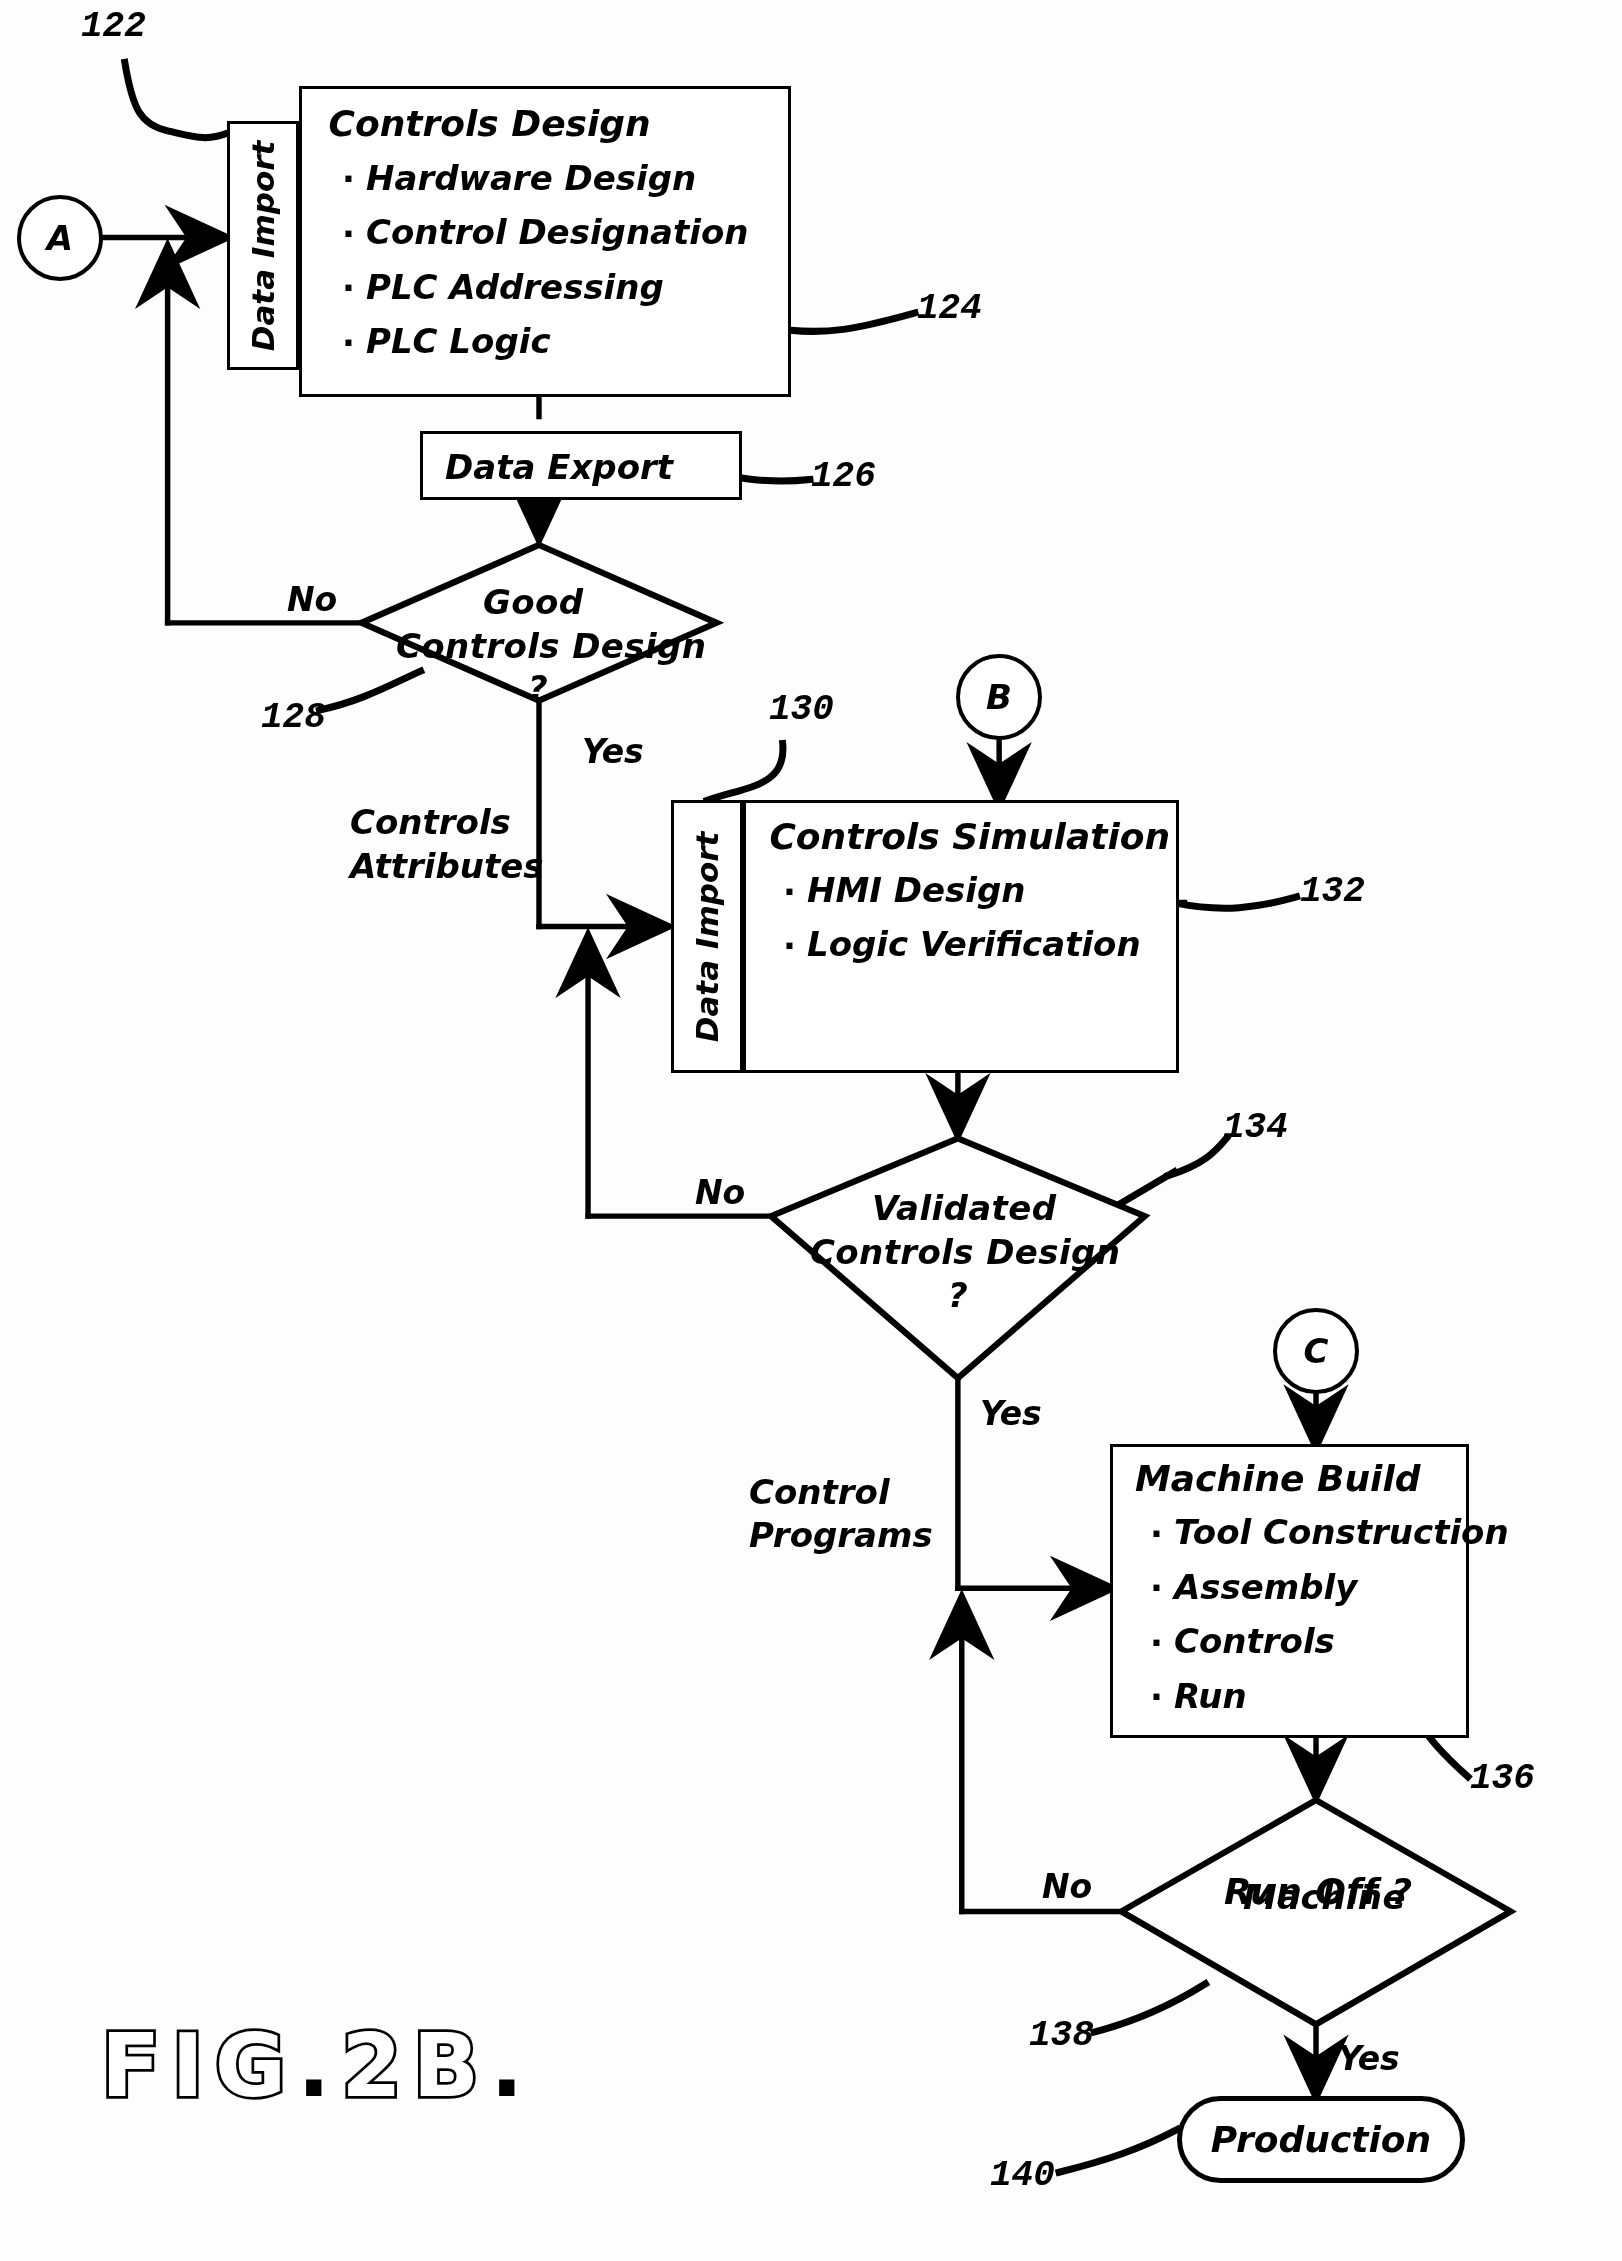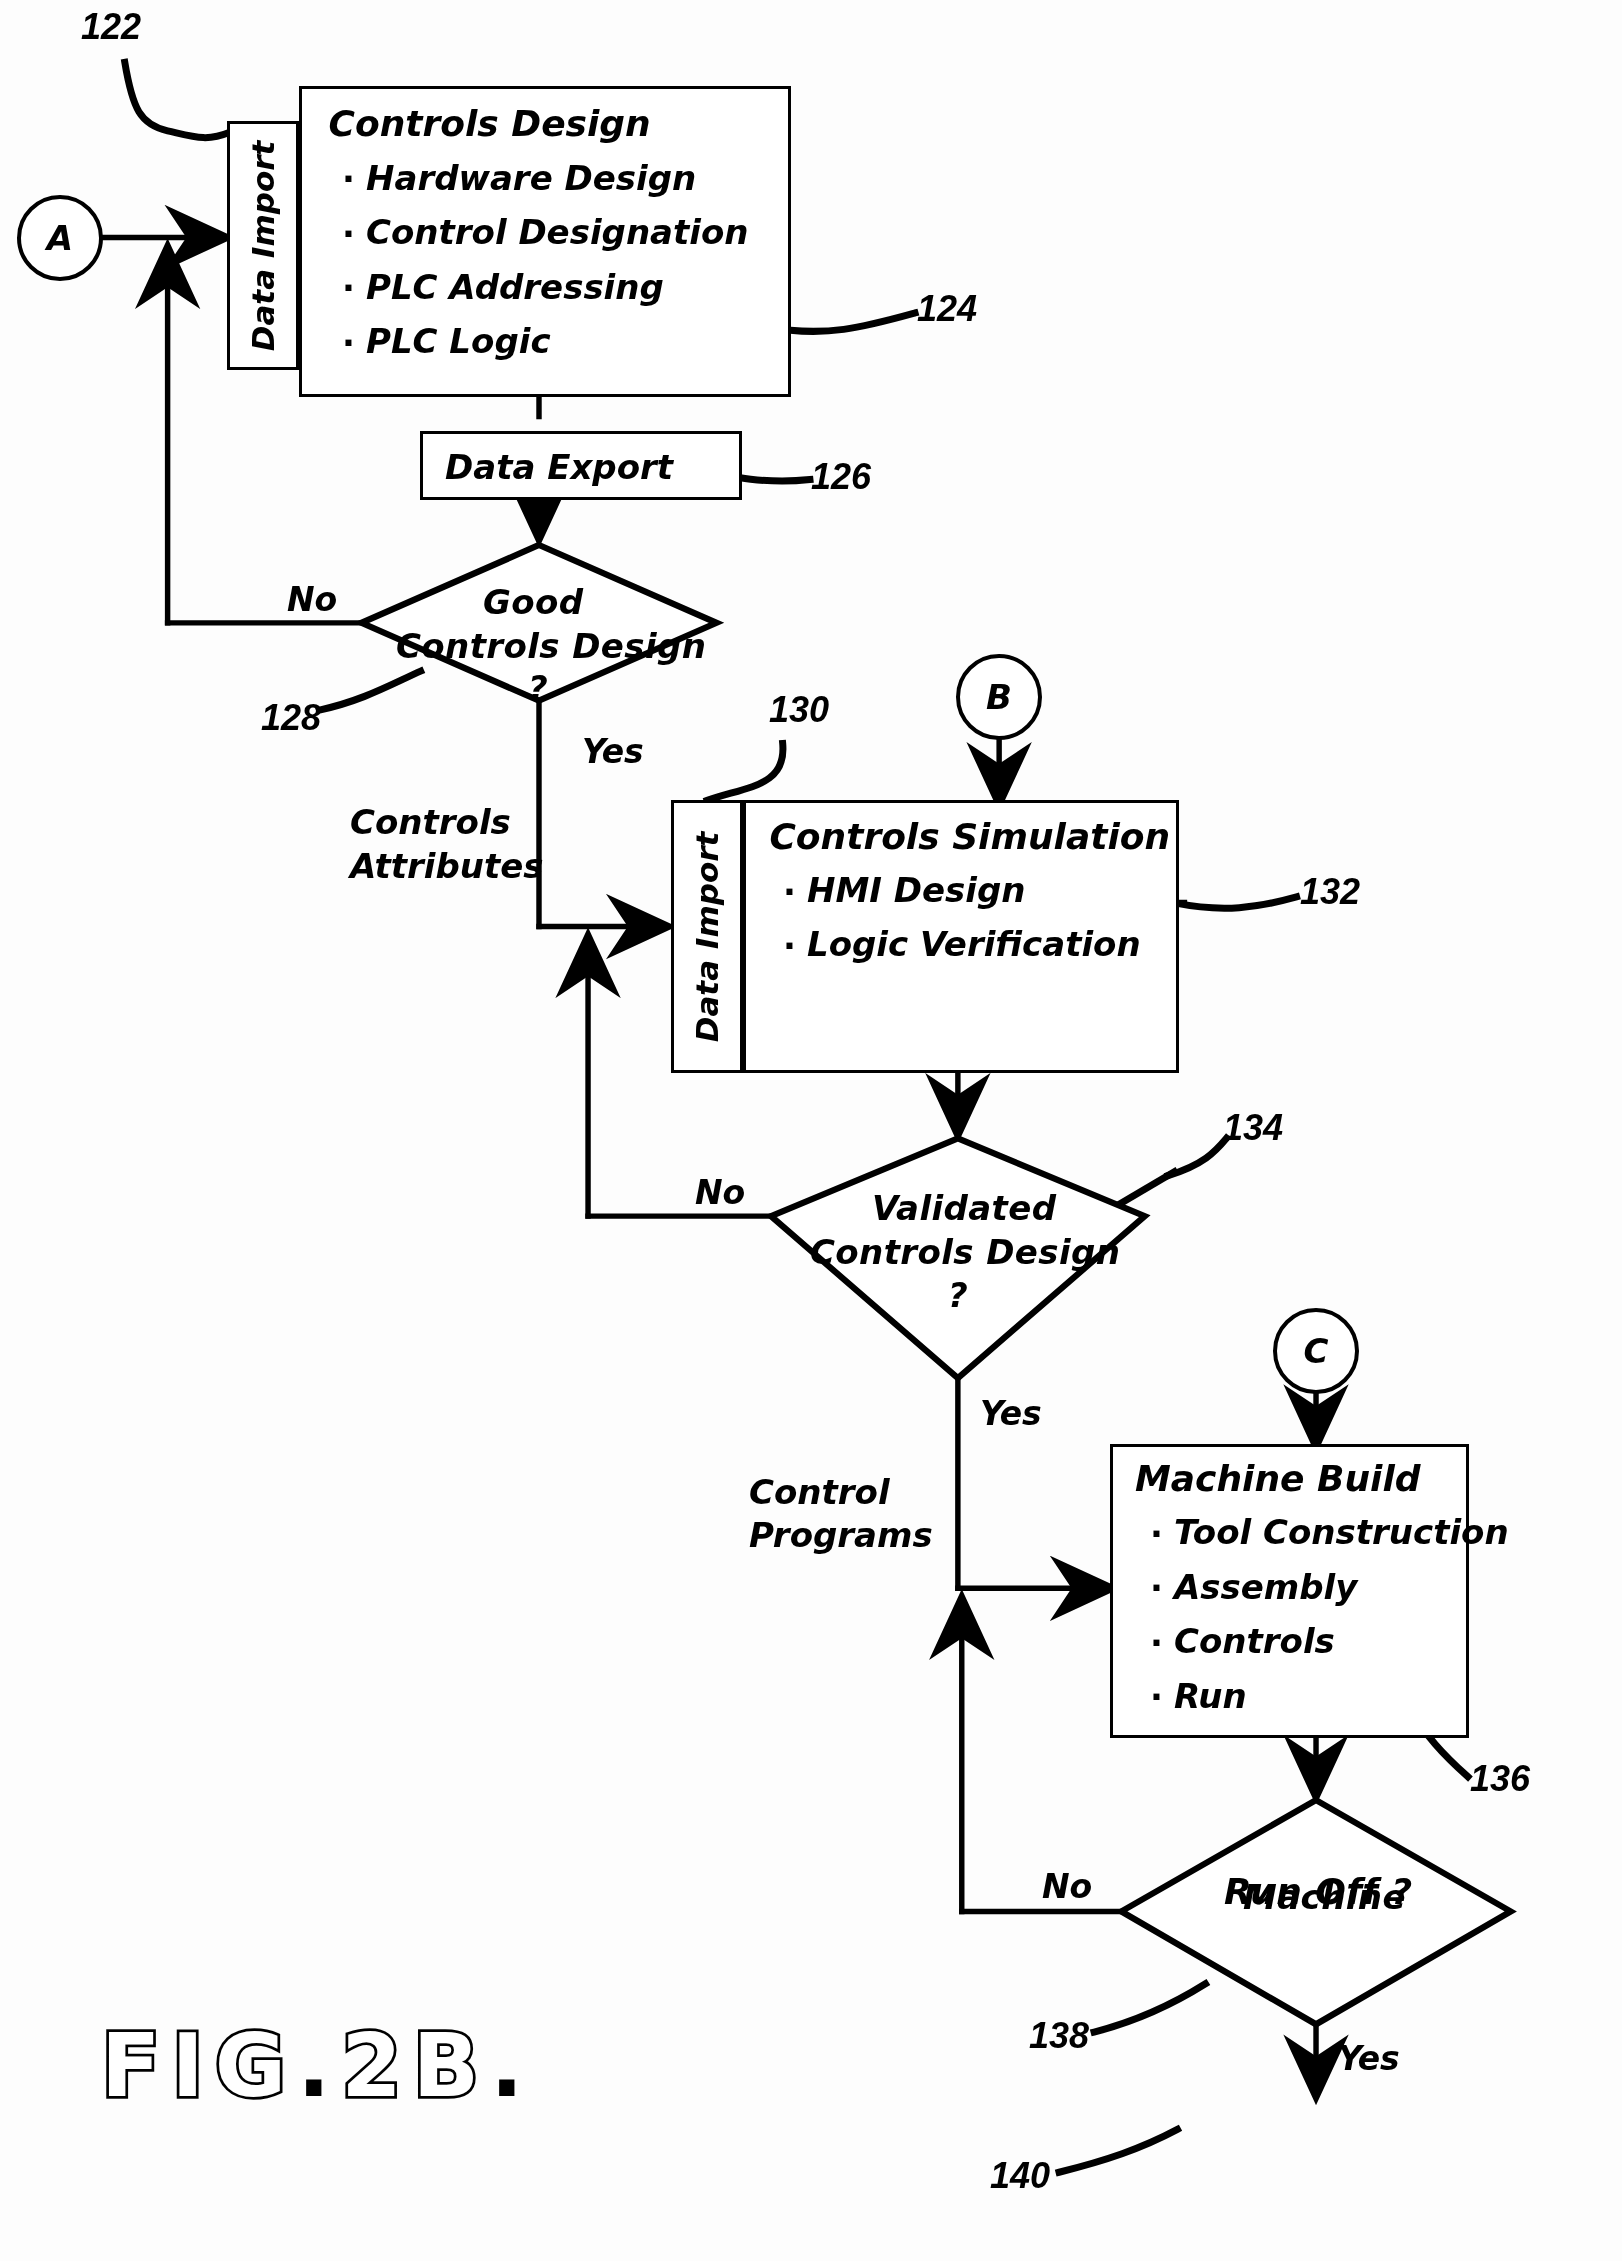--- a/index.html
+++ b/index.html
@@ -16,21 +16,21 @@
     font-family:"DejaVu Sans",sans-serif;
     font-style:italic;
     font-weight:bold;
     color:#000;
     white-space:nowrap;
     letter-spacing:0.4px;
     margin-top:20px;
   }
   .ref{
     position:absolute;
-    font-family:Liberation Sans, sans-serif;
+    font-family:Liberation Mono, monospace;
     font-style:italic;
     font-weight:bold;
     font-size:36px;
     color:#000;
     white-space:nowrap;
   }
   .yn{
     position:absolute;
     font-family:"DejaVu Sans",sans-serif;
     font-style:italic;
@@ -292,20 +292,23 @@
 
   <div class="yn" style="left:1042px;top:1867px;">No</div>
   <div class="yn" style="left:1338px;top:2039px;">Yes</div>
 
   <div class="flowlabel" style="left:350px;top:802px;">Controls</div>
   <div class="flowlabel" style="left:350px;top:846px;">Attributes</div>
 
   <div class="flowlabel" style="left:749px;top:1472px;">Control</div>
   <div class="flowlabel" style="left:749px;top:1515px;">Programs</div>
 
+  <div class="terminal" style="left:1177px;top:2096px;width:288px;height:87px;">
+    <span>Production</span>
+  </div>
 
   <div class="ref" style="left:81px;top:6.2px;">122</div>
 
   <div class="ref" style="left:917px;top:288px;">124</div>
 
   <div class="ref" style="left:811px;top:456px;">126</div>
 
   <div class="ref" style="left:261px;top:697px;">128</div>
 
   <div class="ref" style="left:769px;top:689px;">130</div>

